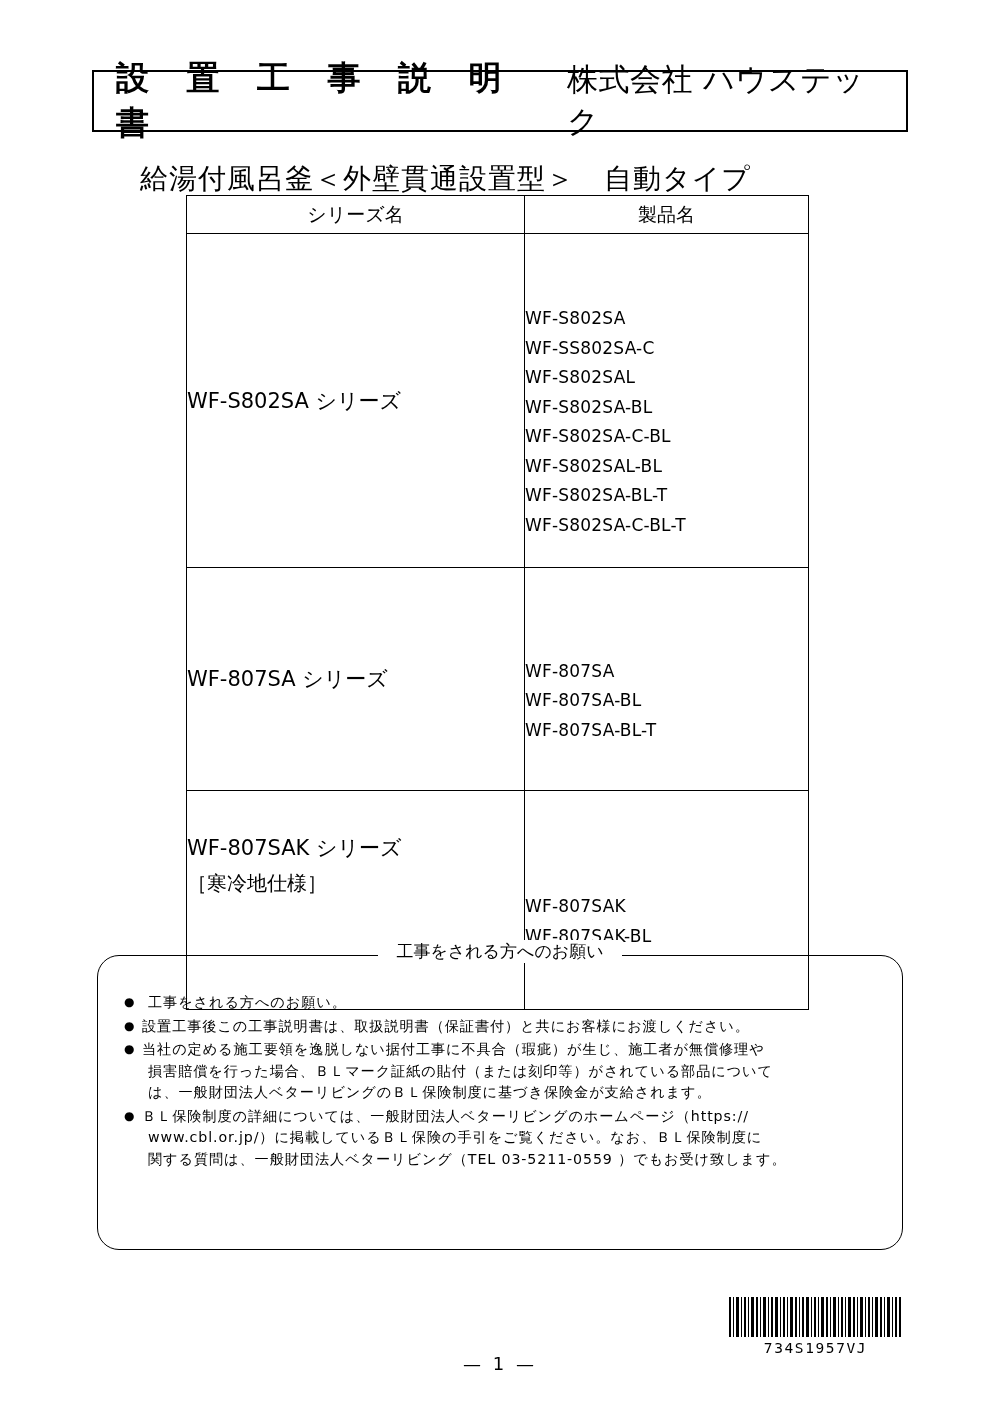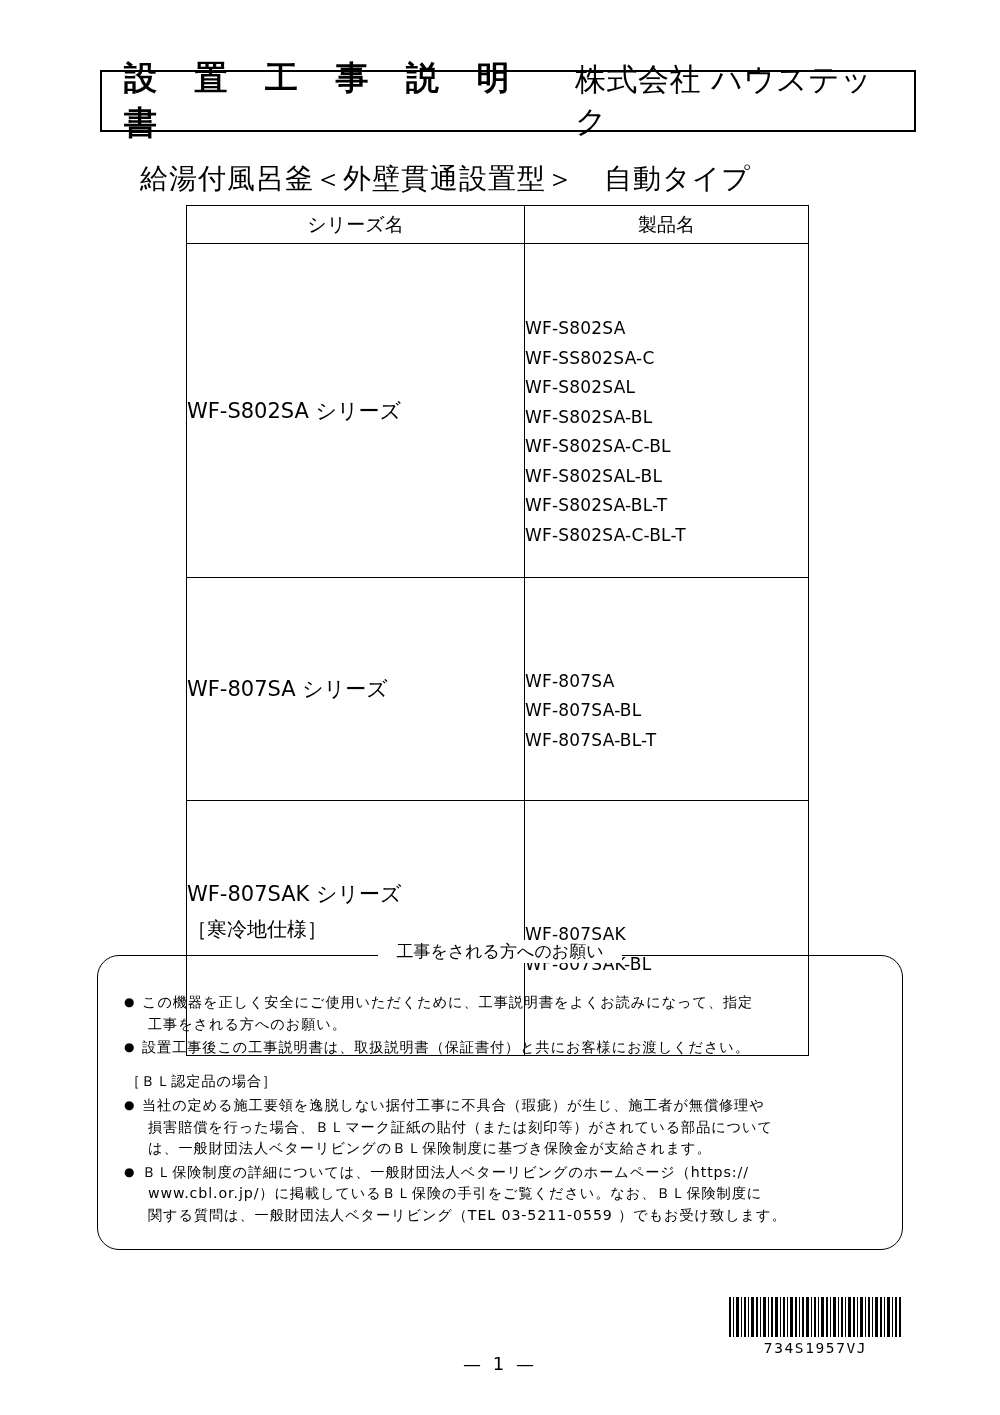--- a/index.html
+++ b/index.html
@@ -18,21 +18,21 @@
   .page {
     position: relative;
     width: 1000px;
     height: 1415px;
     box-sizing: border-box;
   }
 
   
   .header-banner {
     position: absolute;
-    left: 100px;
+    left: 92px;
     top: 70px;
     width: 816px;
     height: 62px;
     border: 2px solid #000;
     box-sizing: border-box;
     display: flex;
     align-items: center;
     justify-content: space-between;
     padding: 0 22px;
   }
@@ -57,21 +57,21 @@
     font-size: 28px;
     letter-spacing: 1px;
     font-family: "DejaVu Sans", "Liberation Sans", sans-serif;
     white-space: pre;
   }
 
   
   .model-table {
     position: absolute;
     left: 186px;
-    top: 205px;
+    top: 195px;
     width: 620px;
     border-collapse: collapse;
     table-layout: fixed;
   }
   .model-table th, .model-table td {
     border: 1.6px solid #000;
     vertical-align: top;
     padding: 0;
   }
   .model-table th {
@@ -120,21 +120,21 @@
   }
   .row-1 td { height: 290px; }
   .row-2 td { height: 178px; }
   .row-3 td { height: 175px; }
   .row-1 .series-cell, .row-2 .series-cell, .row-3 .series-cell {
     vertical-align: middle;
   }
   .row-1 .product-cell { vertical-align: top; padding-top: 43px; }
   .row-2 .product-cell { vertical-align: top; padding-top: 44px; }
   .row-3 .product-cell { vertical-align: top; padding-top: 43px; }
-  .row-3 .series-cell { vertical-align: top; padding-top: 79px; }
+  .row-3 .series-cell { vertical-align: top; padding-top: 43px; }
 
   
   .notice-box {
     position: absolute;
     left: 97px;
     top: 955px;
     width: 806px;
     height: 295px;
     border: 1.6px solid #000;
     border-radius: 22px;
@@ -285,27 +285,25 @@
       </tr>
     </tbody>
   </table>
 
   <div class="notice-box">
     <div class="notice-heading">
       <span>工事をされる方へのお願い</span>
     </div>
     <div class="notice-body">
       <div class="bullet-item">
-        <div>この機器を正しく安全にご使用いただくために、工事説明書をよくお読みになって、指定</div>
         <div class="cont">工事をされる方へのお願い。</div>
       </div>
       <div class="bullet-item">
         <div>設置工事後この工事説明書は、取扱説明書（保証書付）と共にお客様にお渡しください。</div>
       </div>
-      <div class="plain-item">［ＢＬ認定品の場合］</div>
       <div class="bullet-item">
         <div>当社の定める施工要領を逸脱しない据付工事に不具合（瑕疵）が生じ、施工者が無償修理や</div>
         <div class="cont">損害賠償を行った場合、ＢＬマーク証紙の貼付（または刻印等）がされている部品について</div>
         <div class="cont">は、一般財団法人ベターリビングのＢＬ保険制度に基づき保険金が支給されます。</div>
       </div>
       <div class="bullet-item">
         <div>ＢＬ保険制度の詳細については、一般財団法人ベターリビングのホームページ（https://</div>
         <div class="cont">www.cbl.or.jp/）に掲載しているＢＬ保険の手引をご覧ください。なお、ＢＬ保険制度に</div>
         <div class="cont">関する質問は、一般財団法人ベターリビング（TEL 03-5211-0559 ）でもお受け致します。</div>
       </div>

